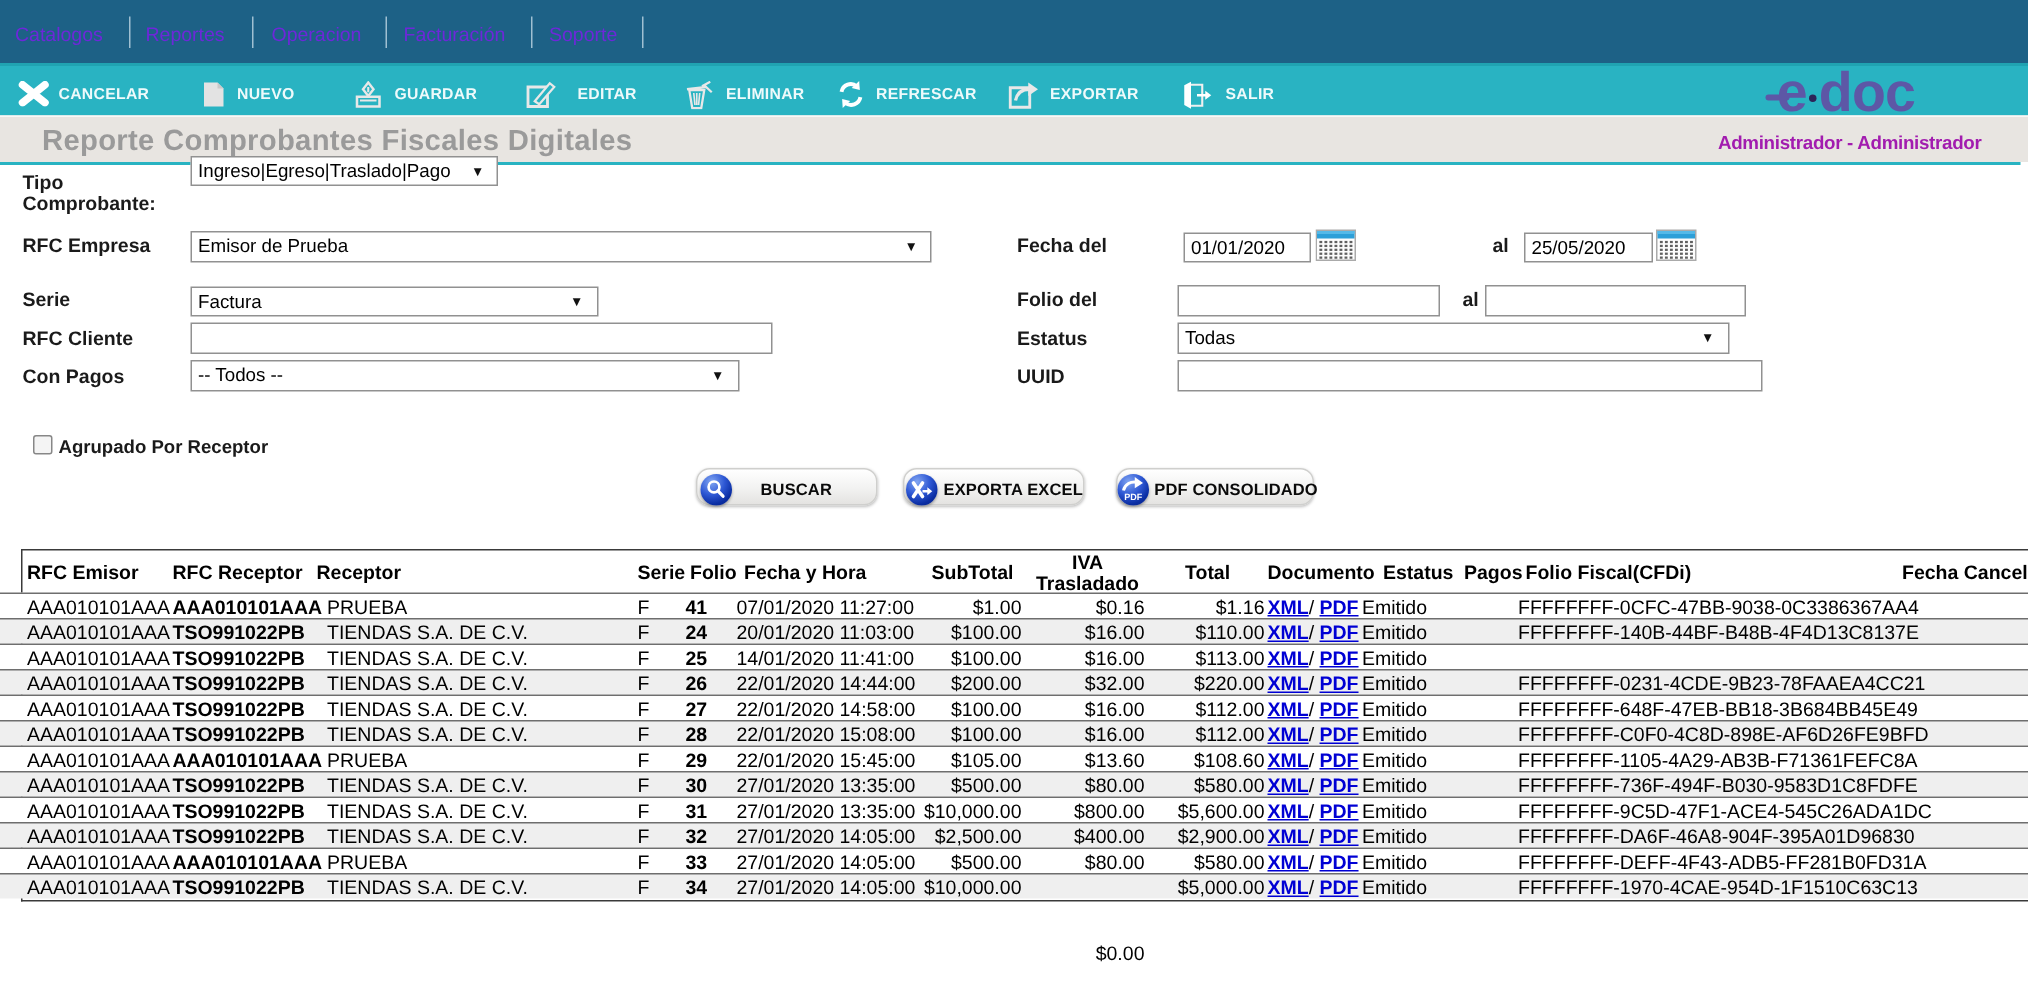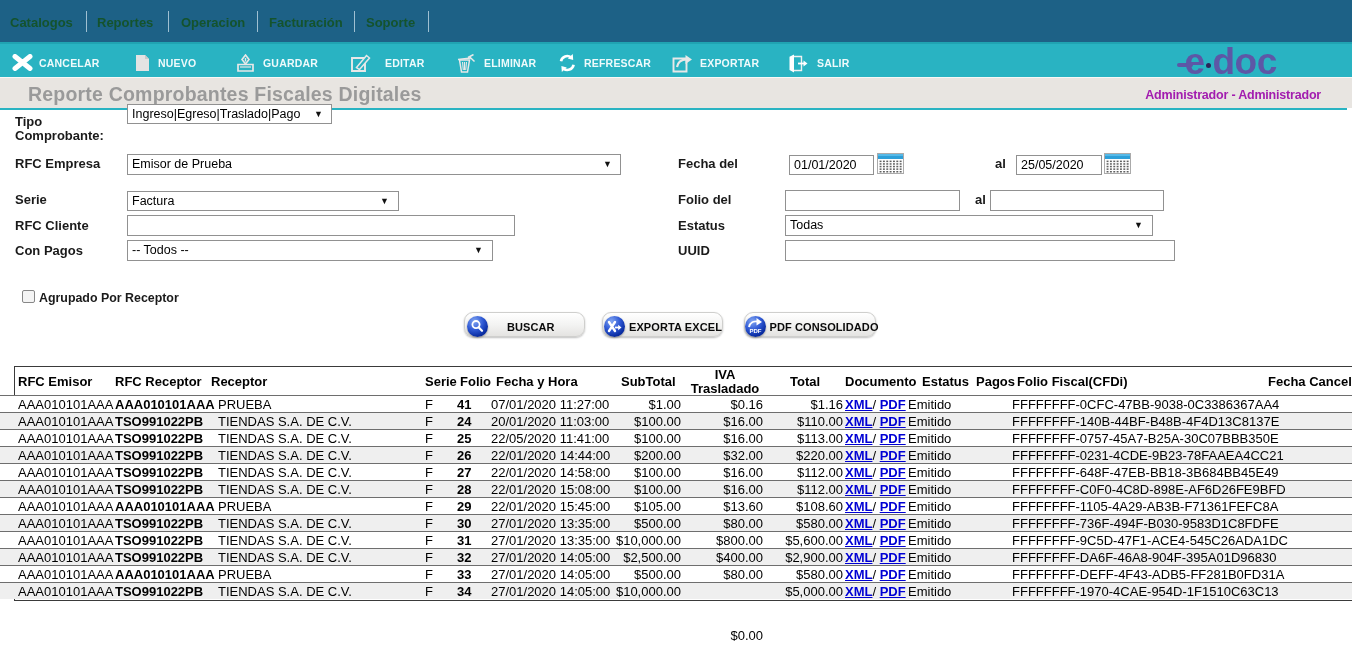--- a/index.html
+++ b/index.html
@@ -1,19 +1,19 @@
 <!DOCTYPE html>
 <html><head><meta charset="utf-8">
 <style>
 *{margin:0;padding:0;box-sizing:border-box;}
 html,body{width:1352px;height:657px;overflow:hidden;background:#fff;font-family:"Liberation Sans",sans-serif;}
 .abs{position:absolute;}
 #page{position:relative;width:1352px;height:657px;overflow:hidden;}
 #nav{left:0;top:0;width:1352px;height:42px;background:#1d6186;}
-.navitem{top:15px;font-size:13px;font-weight:bold;color:#14532d;white-space:nowrap;}
+.navitem{top:15px;font-size:13px;font-weight:normal;color:#6d28d9;white-space:nowrap;}
 .navsep{top:11px;width:1px;height:21px;background:#9fc0d2;}
 #tbar{left:0;top:42px;width:1352px;height:35px;background:#29b3c2;border-top:2px solid #20a3b2;}
 .tlab{top:56.5px;font-size:10.5px;font-weight:bold;color:#eefafb;letter-spacing:.2px;white-space:nowrap;}
 .ticon{top:54px;}
 #titlebar{left:0;top:77px;width:1352px;height:31px;background:#e8e5e1;border-top:1px solid #f8f8f6;}
 #title{left:28px;top:83px;font-size:19.5px;font-weight:bold;color:#9a9a9a;letter-spacing:.2px;white-space:nowrap;}
 #admin{top:88px;right:31px;font-size:12.5px;font-weight:bold;color:#a21caf;letter-spacing:-0.2px;}
 #tealline{left:0;top:108px;width:1347px;height:2px;background:#29b3c2;}
 .flabel{font-size:13px;font-weight:bold;color:#1a1a1a;white-space:nowrap;}
 .fld{border:1px solid #919191;background:#fff;font-size:12.5px;color:#000;white-space:nowrap;overflow:hidden;}
@@ -292,27 +292,26 @@
 <span style="left:845px;"><a class="lnk">XML</a>/ <a class="lnk">PDF</a></span>
 <span style="left:908px;">Emitido</span>
 <span style="left:1012px;">FFFFFFFF-140B-44BF-B48B-4F4D13C8137E</span>
 </div>
 <div class="abs trow" style="top:429px;background:#ffffff;">
 <span style="left:18px;">AAA010101AAA</span>
 <span style="left:115px;font-weight:bold;">TSO991022PB</span>
 <span style="left:218px;">TIENDAS S.A. DE C.V.</span>
 <span style="left:425px;">F</span>
 <span style="left:457px;font-weight:bold;">25</span>
-<span style="left:491px;">22/05/2020 11:41:00</span>
+<span style="left:491px;">14/01/2020 11:41:00</span>
 <span style="right:671px;">$100.00</span>
 <span style="right:589px;">$16.00</span>
 <span style="right:509px;">$113.00</span>
 <span style="left:845px;"><a class="lnk">XML</a>/ <a class="lnk">PDF</a></span>
 <span style="left:908px;">Emitido</span>
-<span style="left:1012px;">FFFFFFFF-0757-45A7-B25A-30C07BBB350E</span>
 </div>
 <div class="abs trow" style="top:446px;background:#efefef;">
 <span style="left:18px;">AAA010101AAA</span>
 <span style="left:115px;font-weight:bold;">TSO991022PB</span>
 <span style="left:218px;">TIENDAS S.A. DE C.V.</span>
 <span style="left:425px;">F</span>
 <span style="left:457px;font-weight:bold;">26</span>
 <span style="left:491px;">22/01/2020 14:44:00</span>
 <span style="right:671px;">$200.00</span>
 <span style="right:589px;">$32.00</span>

